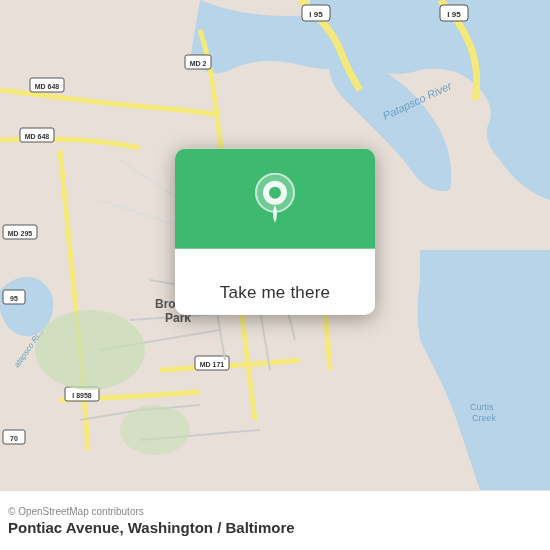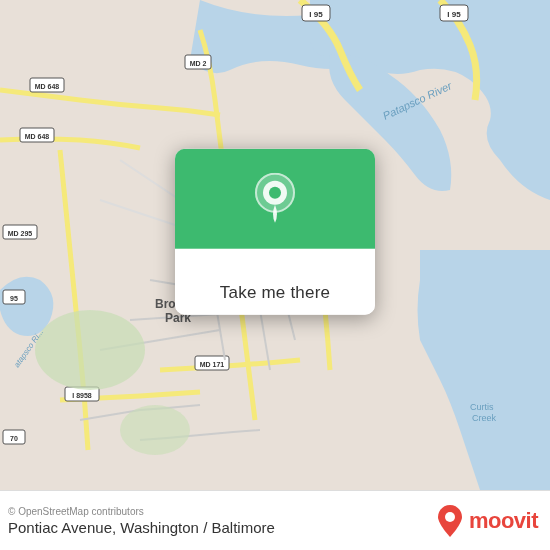--- a/index.html
+++ b/index.html
@@ -90,21 +90,21 @@
     }
 
     #osm-attribution {
       font-size: 10px;
       color: #888;
     }
 
     #location-text {
       font-size: 15px;
       color: #333;
-      font-weight: 400;
+      font-weight: 700;
       margin-top: 2px;
     }
 
     #moovit-logo {
       display: flex;
       align-items: center;
       gap: 5px;
     }
 
     #moovit-pin {
@@ -221,21 +221,13 @@
       <button id="take-me-there-btn">Take me there</button>
     </div>
   </div>
 </div>
 
 <div id="bottom-bar">
   <div id="bottom-left">
     <span id="osm-attribution">© OpenStreetMap contributors</span>
     <span id="location-text">Pontiac Avenue, Washington / Baltimore</span>
   </div>
-  <div id="moovit-logo">
-
-    <svg id="moovit-pin" viewBox="0 0 28 34" xmlns="http://www.w3.org/2000/svg">
-      <path d="M14,1 C7.4,1 2,6.4 2,13 C2,20 14,33 14,33 C14,33 26,20 26,13 C26,6.4 20.6,1 14,1 Z" fill="#e8453c"></path>
-      <circle cx="14" cy="13" r="5" fill="white"></circle>
-    </svg>
-    <span id="moovit-text">moovit</span>
-  </div>
 </div>
 
 </body></html>

